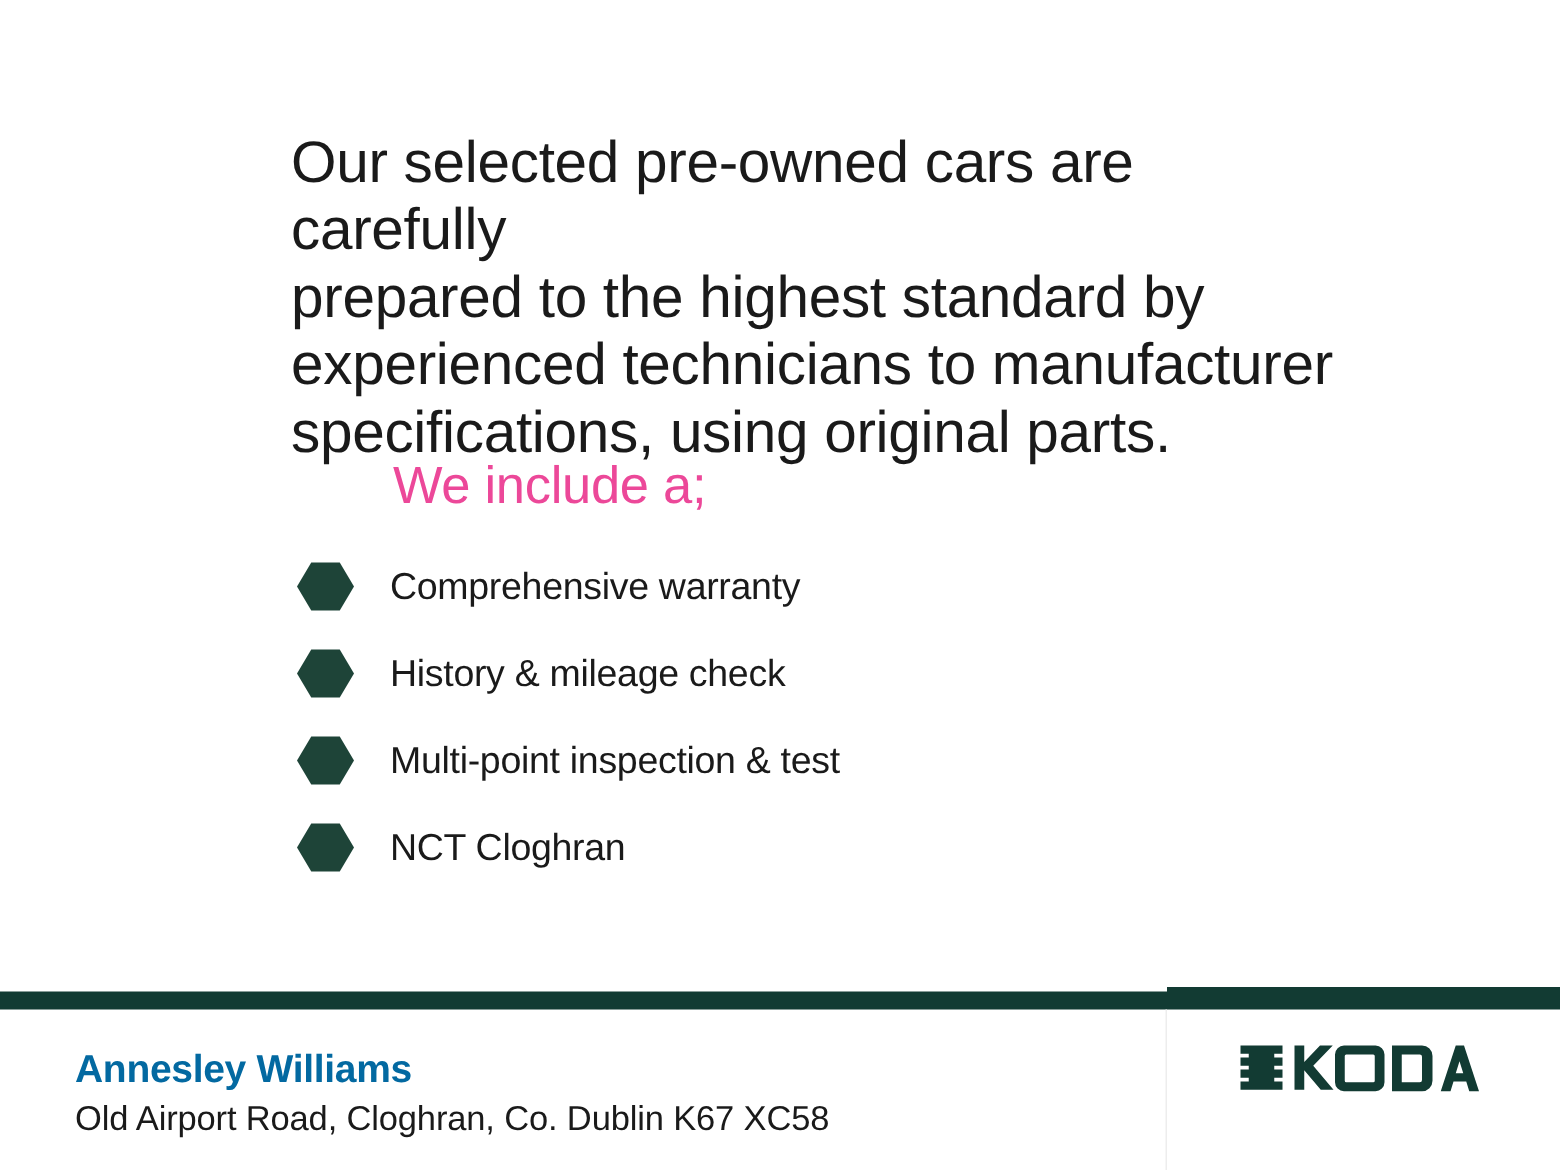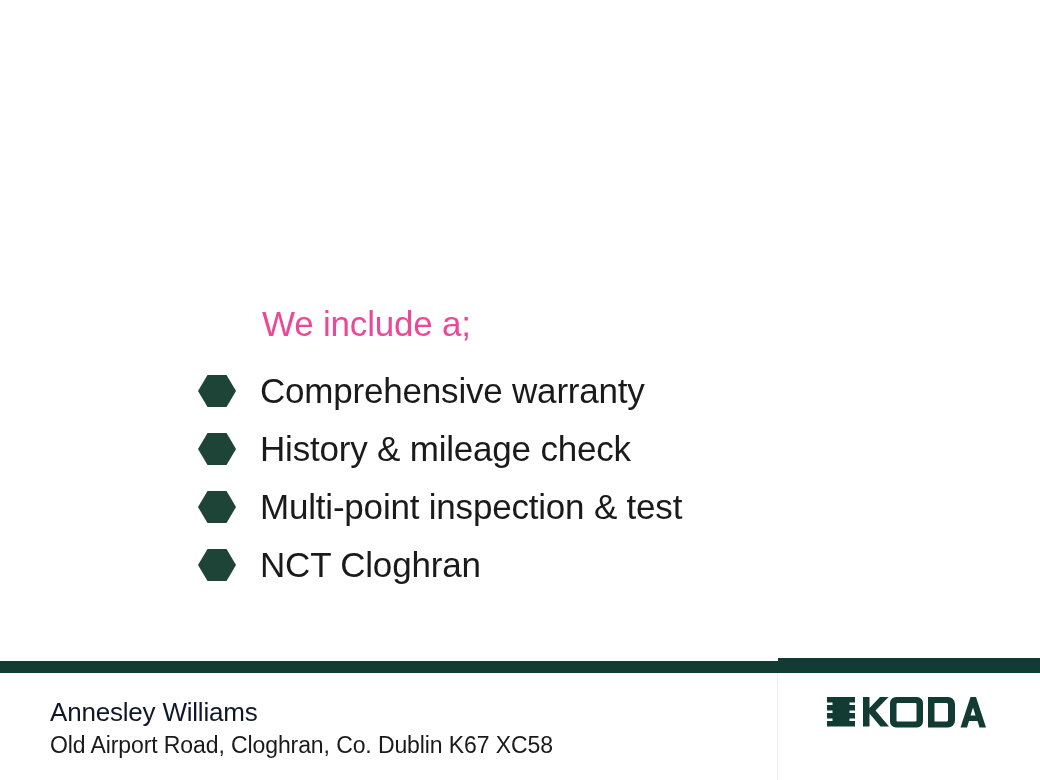--- a/index.html
+++ b/index.html
@@ -67,21 +67,21 @@
   }
   .bullet-marker {
     flex: 0 0 auto;
     width: 38px;
     height: 34px;
     margin-right: 24px;
     display: block;
   }
   .bullet-marker svg { display: block; }
   .bullet-text {
-    font-size: 35px;
+    font-size: 25px;
     line-height: 40px;
     font-weight: 400;
     letter-spacing: -0.2px;
     color: #1a1a1a;
     white-space: nowrap;
   }
 
   
   .footer-bar-left {
     position: absolute;
@@ -108,23 +108,23 @@
     height: 107px;
     background: #ededed;
   }
 
   .footer-company {
     position: absolute;
     left: 50px;
     top: 696px;
     font-size: 26px;
     line-height: 32px;
-    font-weight: 400;
-    letter-spacing: -0.2px;
-    color: #0f172a;
+    font-weight: 700;
+    letter-spacing: -0.2px;
+    color: #0369a1;
   }
   .footer-address {
     position: absolute;
     left: 50px;
     top: 733px;
     font-size: 23px;
     line-height: 24px;
     font-weight: 400;
     letter-spacing: -0.1px;
     color: #1a1a1a;
@@ -144,20 +144,24 @@
     overflow: hidden;
     clip: rect(0 0 0 0);
     white-space: nowrap;
   }
 </style>
 </head>
 <body>
 
 <div class="slide">
 
+  <div class="headline">Our selected pre-owned cars are carefully
+prepared to the highest standard by
+experienced technicians  to manufacturer
+specifications, using original parts.</div>
 
   <div class="include-line">We include a;</div>
 
   <ul class="bullet-list">
 
     <li class="bullet-item">
       <span class="bullet-marker">
         <svg viewBox="0 0 38 34" width="38" height="34" aria-hidden="true">
           <polygon points="9.5,1 28.5,1 38,17 28.5,33 9.5,33 0,17" fill="#1E4438"></polygon>
         </svg>

